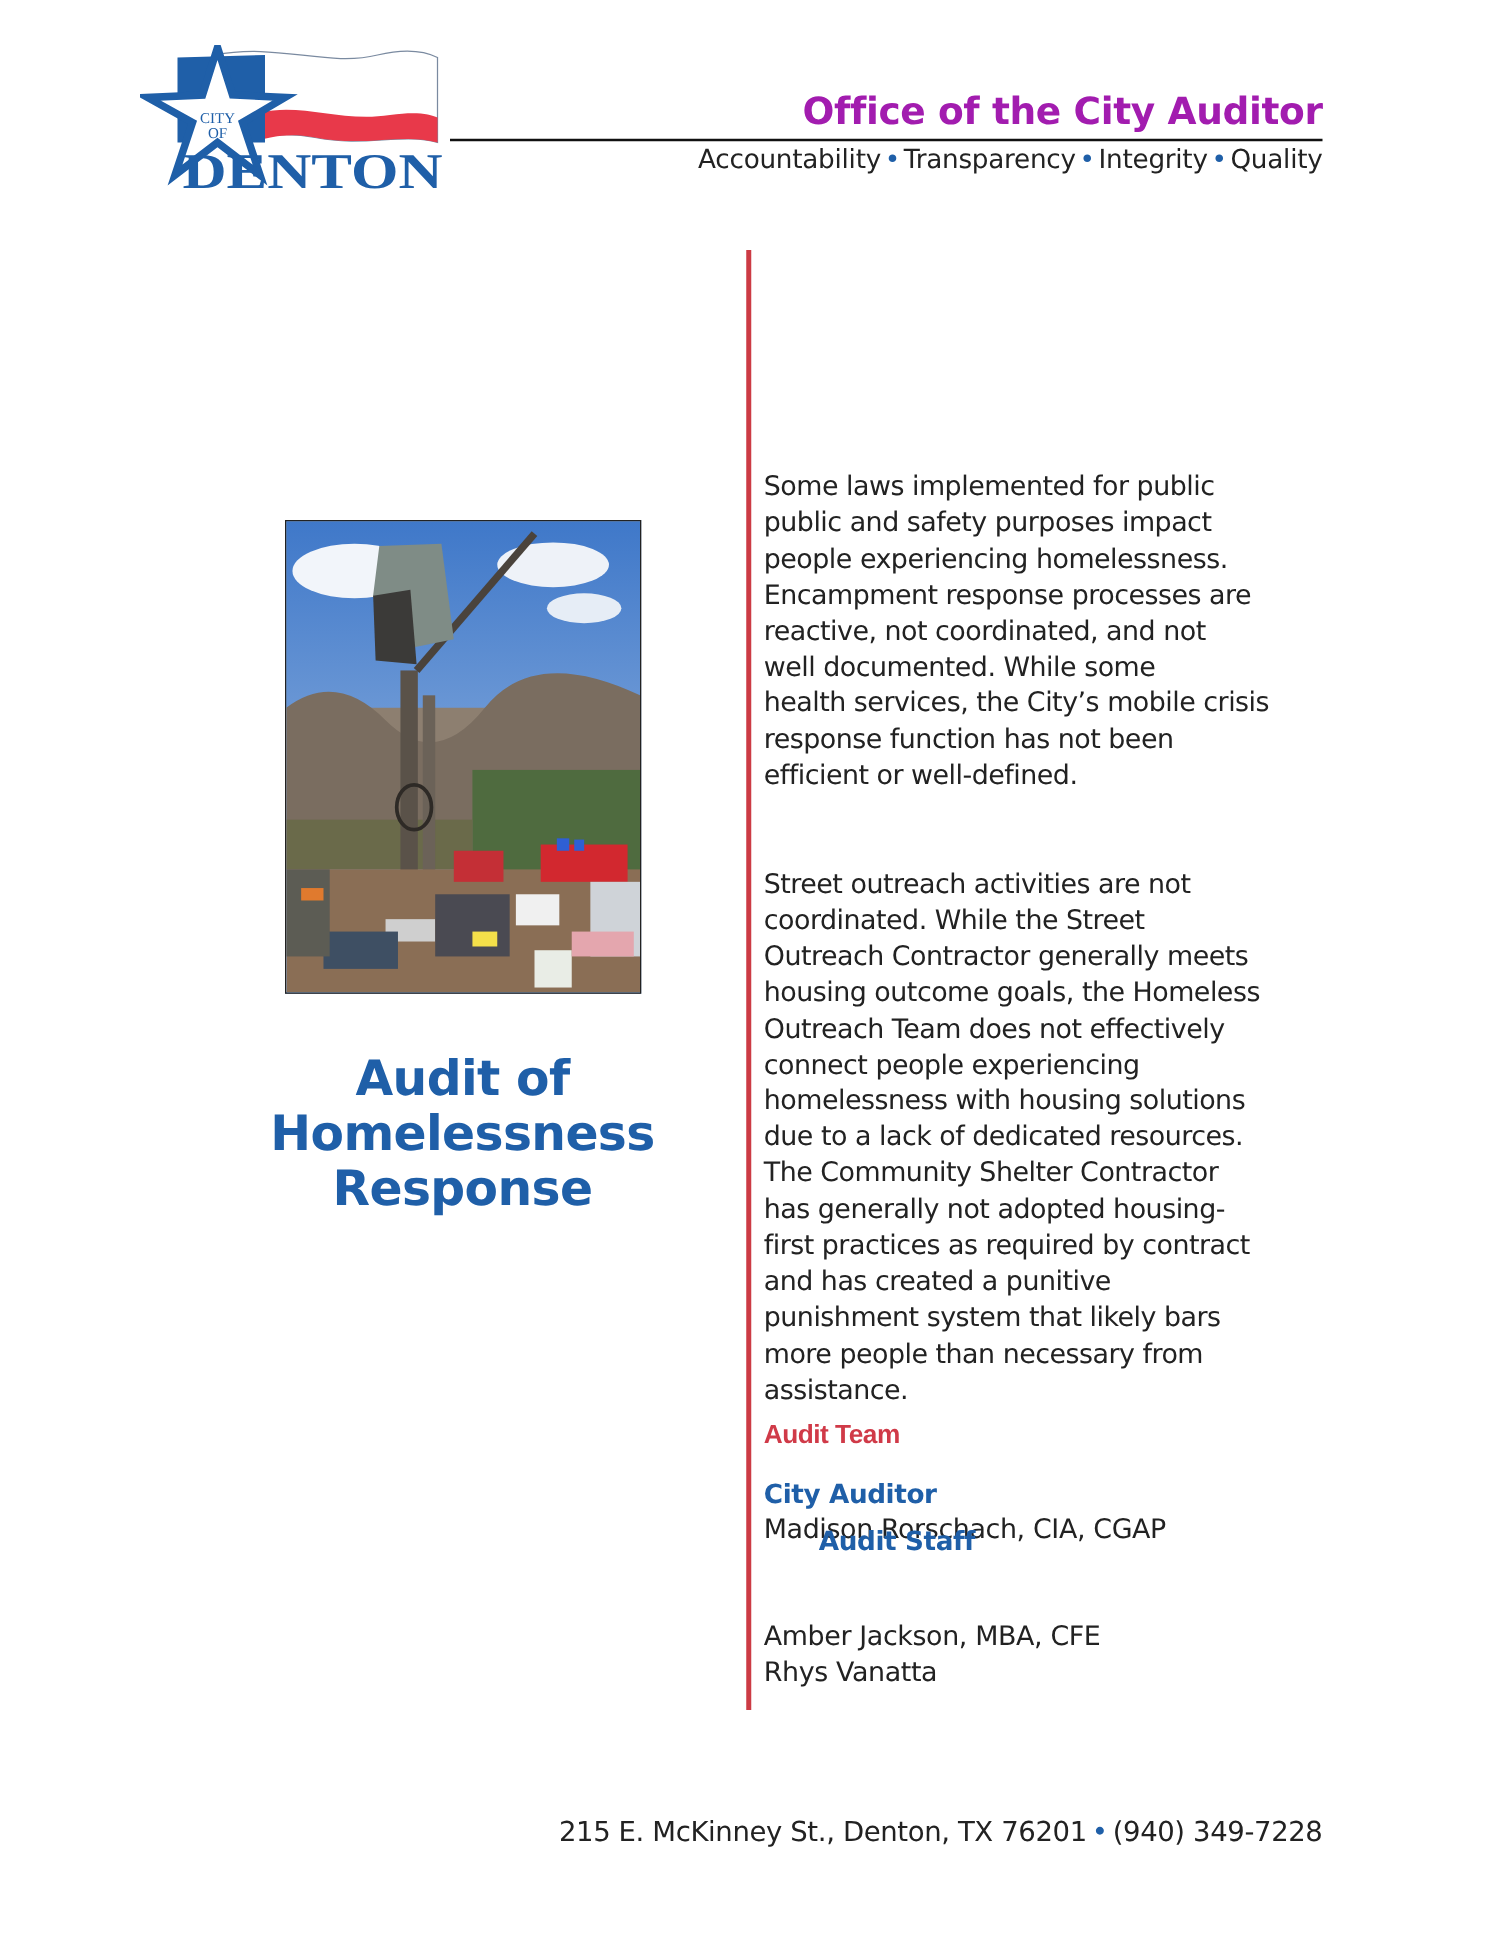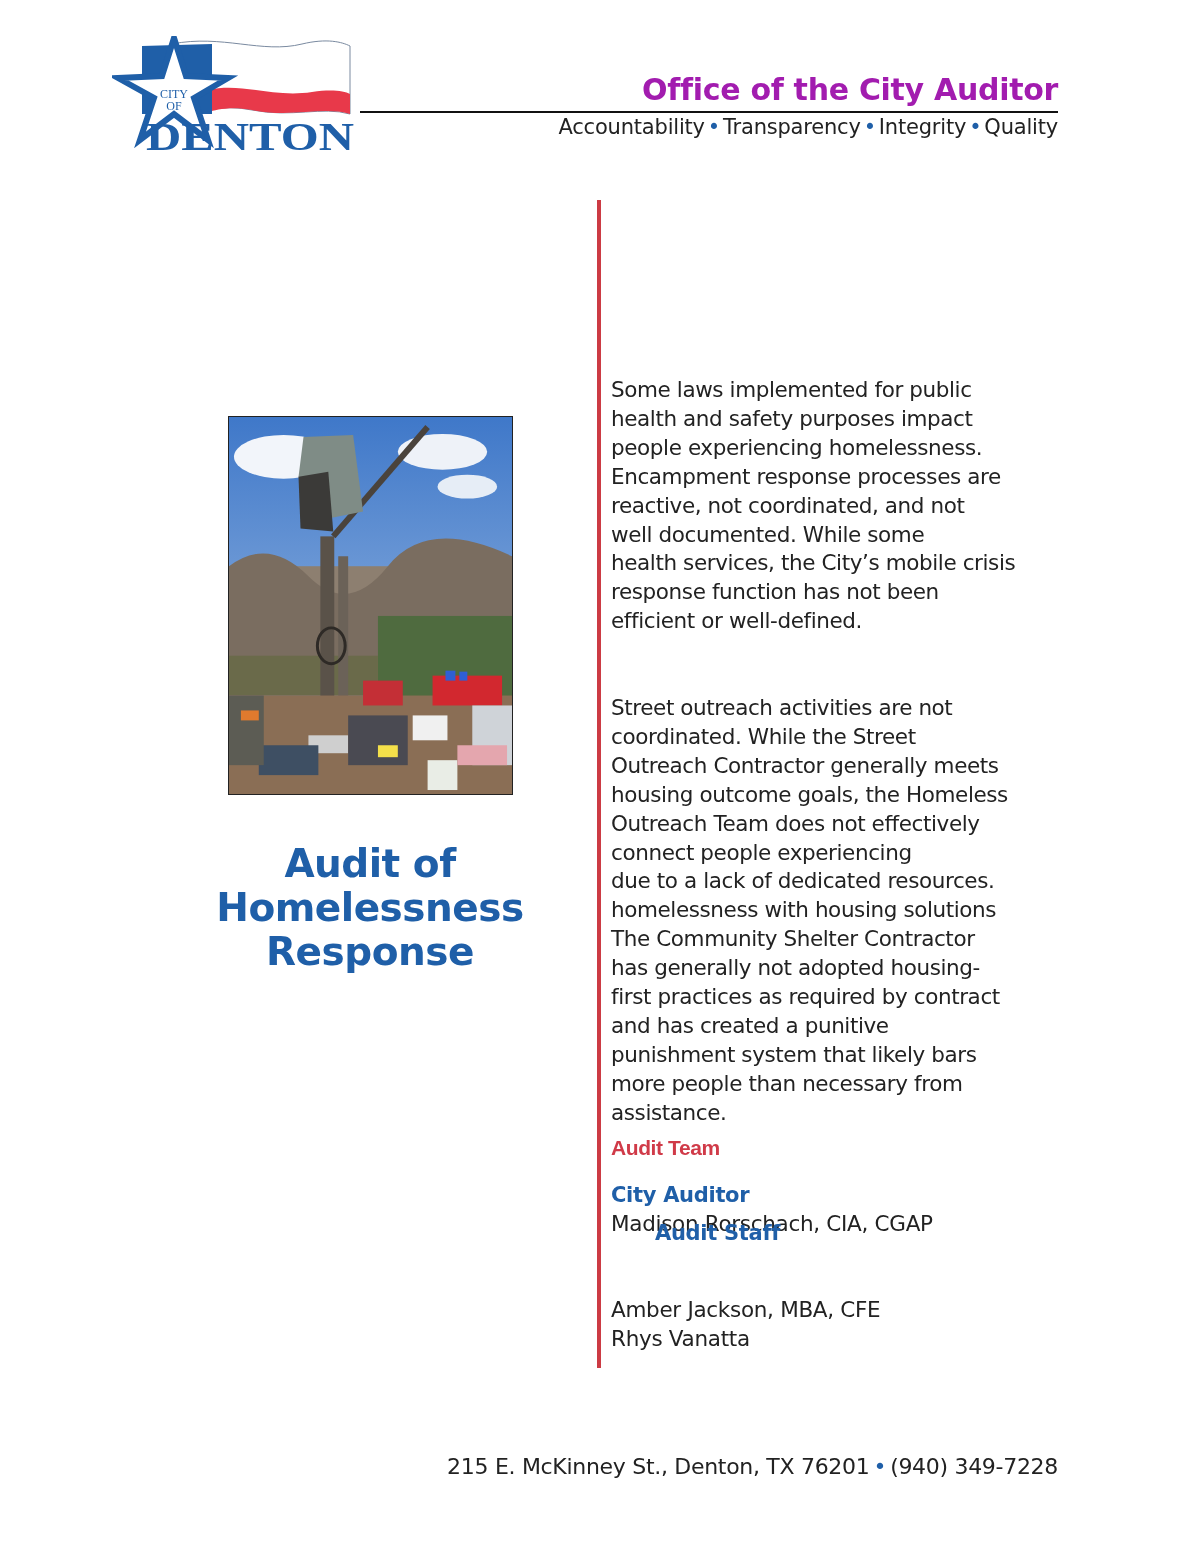--- a/index.html
+++ b/index.html
@@ -144,39 +144,39 @@
   </svg>
 </div>
 
 <div class="report-title">
   <div>Audit of Homelessness</div>
   <div>Response</div>
 </div>
 
 <div class="summary p1">
   <span class="ln">Some laws implemented for public</span>
-  <span class="ln">health and safety purposes impact</span>
+  <span class="ln">public and safety purposes impact</span>
   <span class="ln">people experiencing homelessness.</span>
   <span class="ln">Encampment response processes are</span>
   <span class="ln">reactive, not coordinated, and not</span>
   <span class="ln">well documented. While some</span>
   <span class="ln">health services, the City’s mobile crisis</span>
   <span class="ln">response function has not been</span>
   <span class="ln">efficient or well-defined.</span>
 </div>
 
 <div class="summary p2">
   <span class="ln">Street outreach activities are not</span>
   <span class="ln">coordinated. While the Street</span>
   <span class="ln">Outreach Contractor generally meets</span>
   <span class="ln">housing outcome goals, the Homeless</span>
   <span class="ln">Outreach Team does not effectively</span>
   <span class="ln">connect people experiencing</span>
+  <span class="ln">homelessness with housing solutions</span>
   <span class="ln">due to a lack of dedicated resources.</span>
-  <span class="ln">homelessness with housing solutions</span>
   <span class="ln">The Community Shelter Contractor</span>
   <span class="ln">has generally not adopted housing-</span>
   <span class="ln">first practices as required by contract</span>
   <span class="ln">and has created a punitive</span>
   <span class="ln">punishment system that likely bars</span>
   <span class="ln">more people than necessary from</span>
   <span class="ln">assistance.</span>
 </div>
 
 <div class="team-heading">Audit Team</div>

